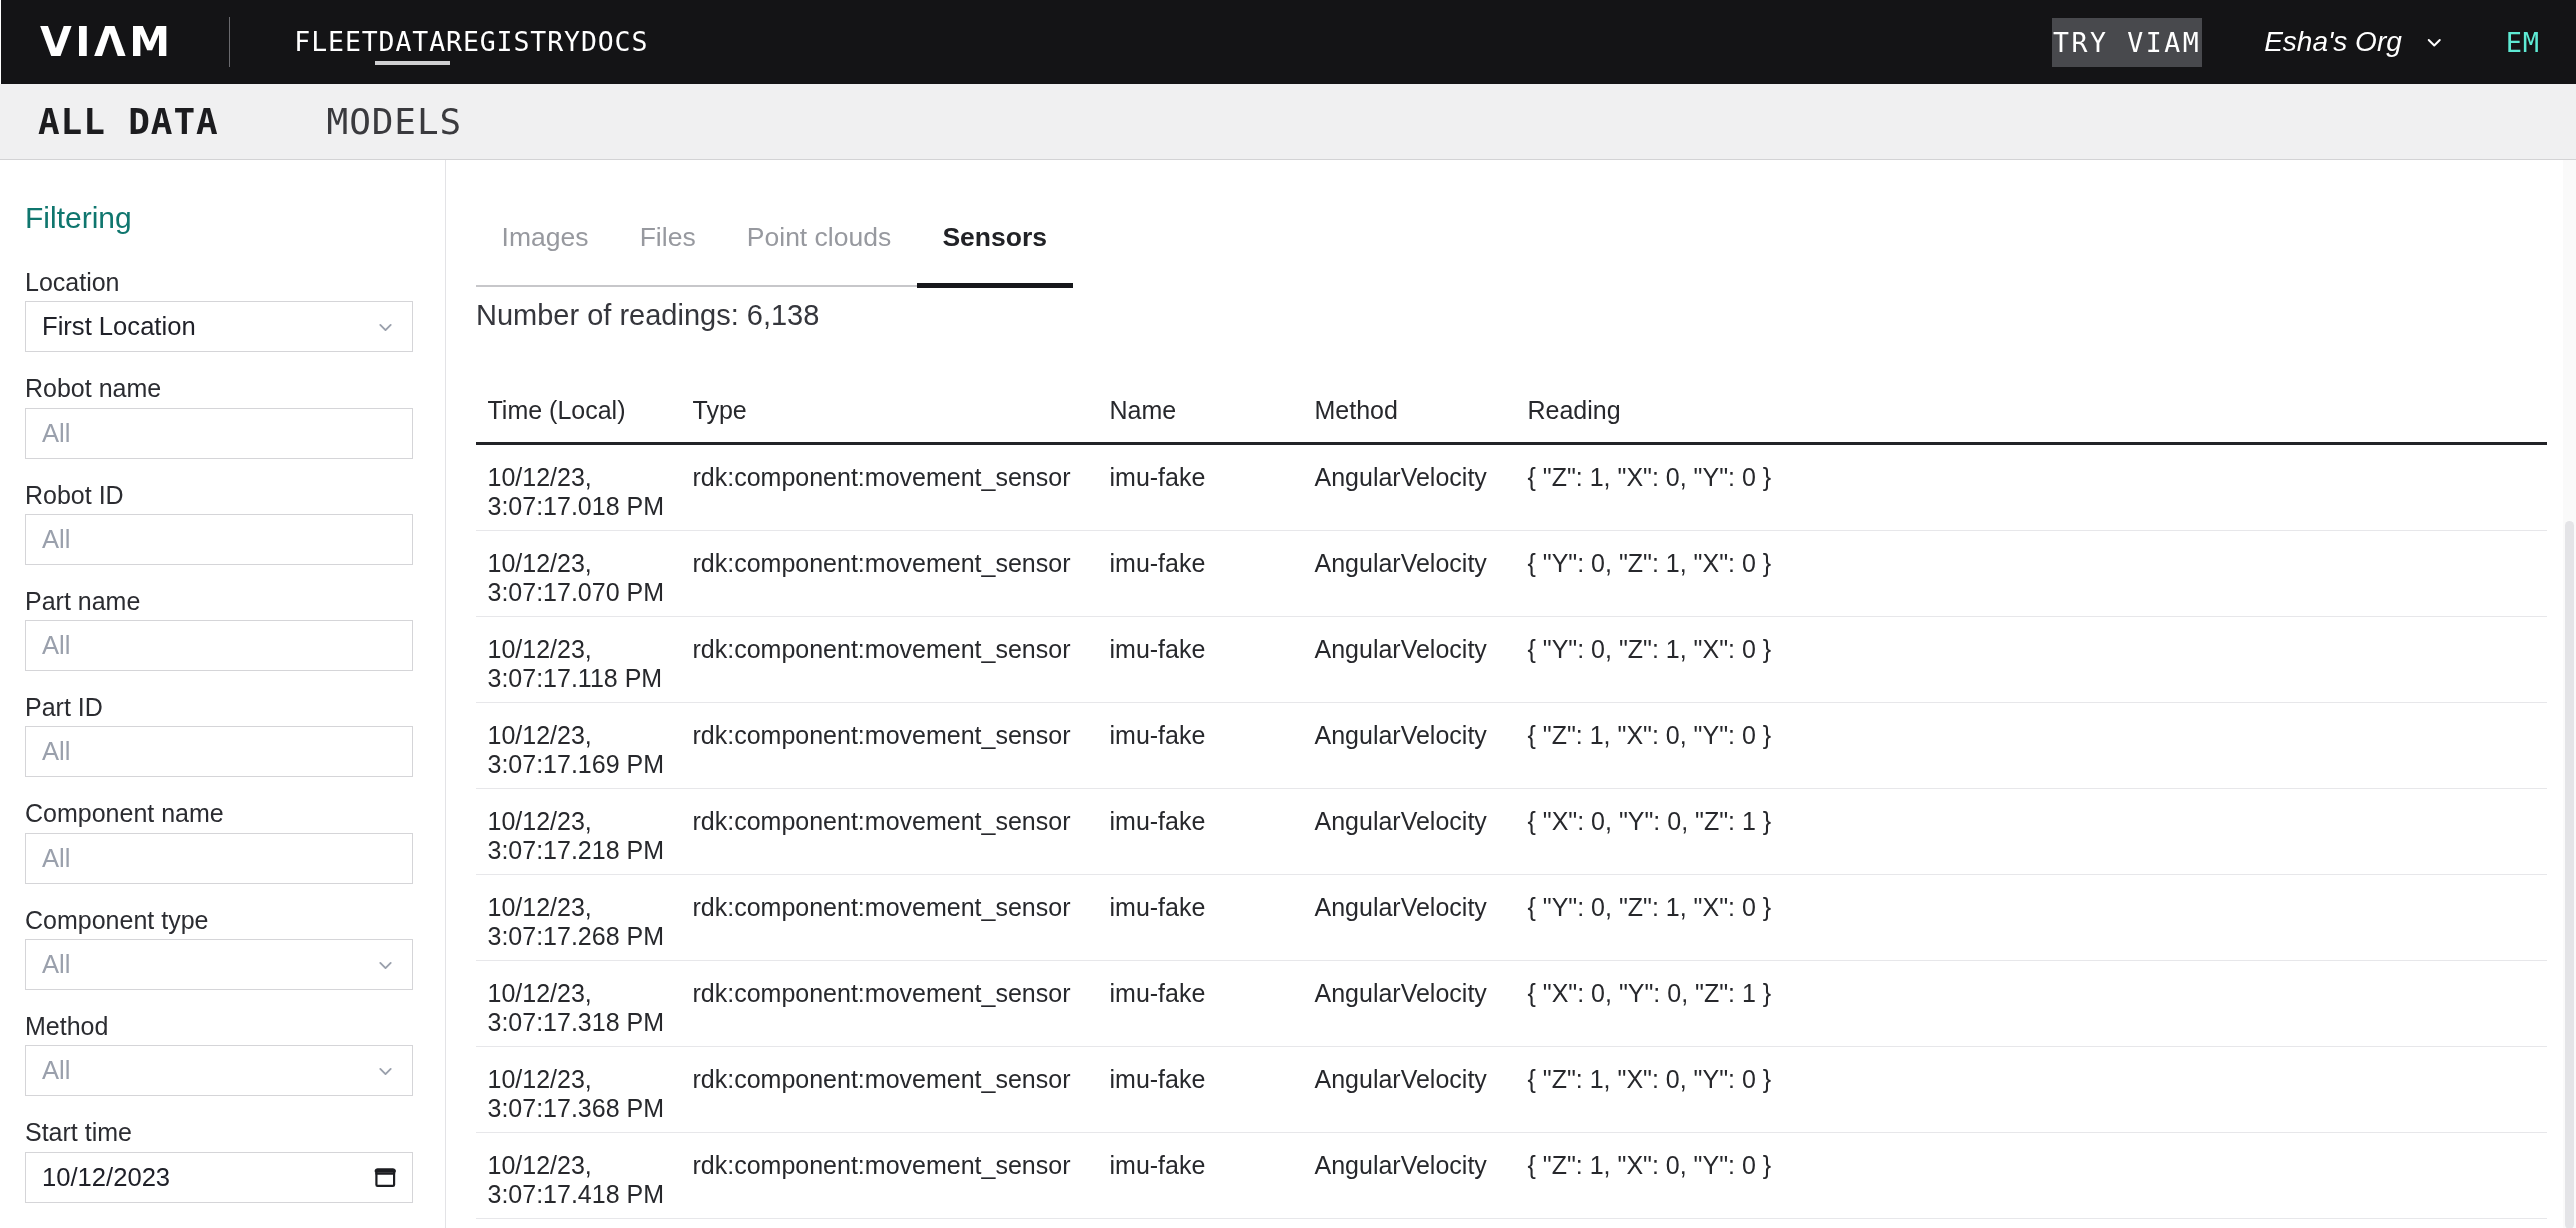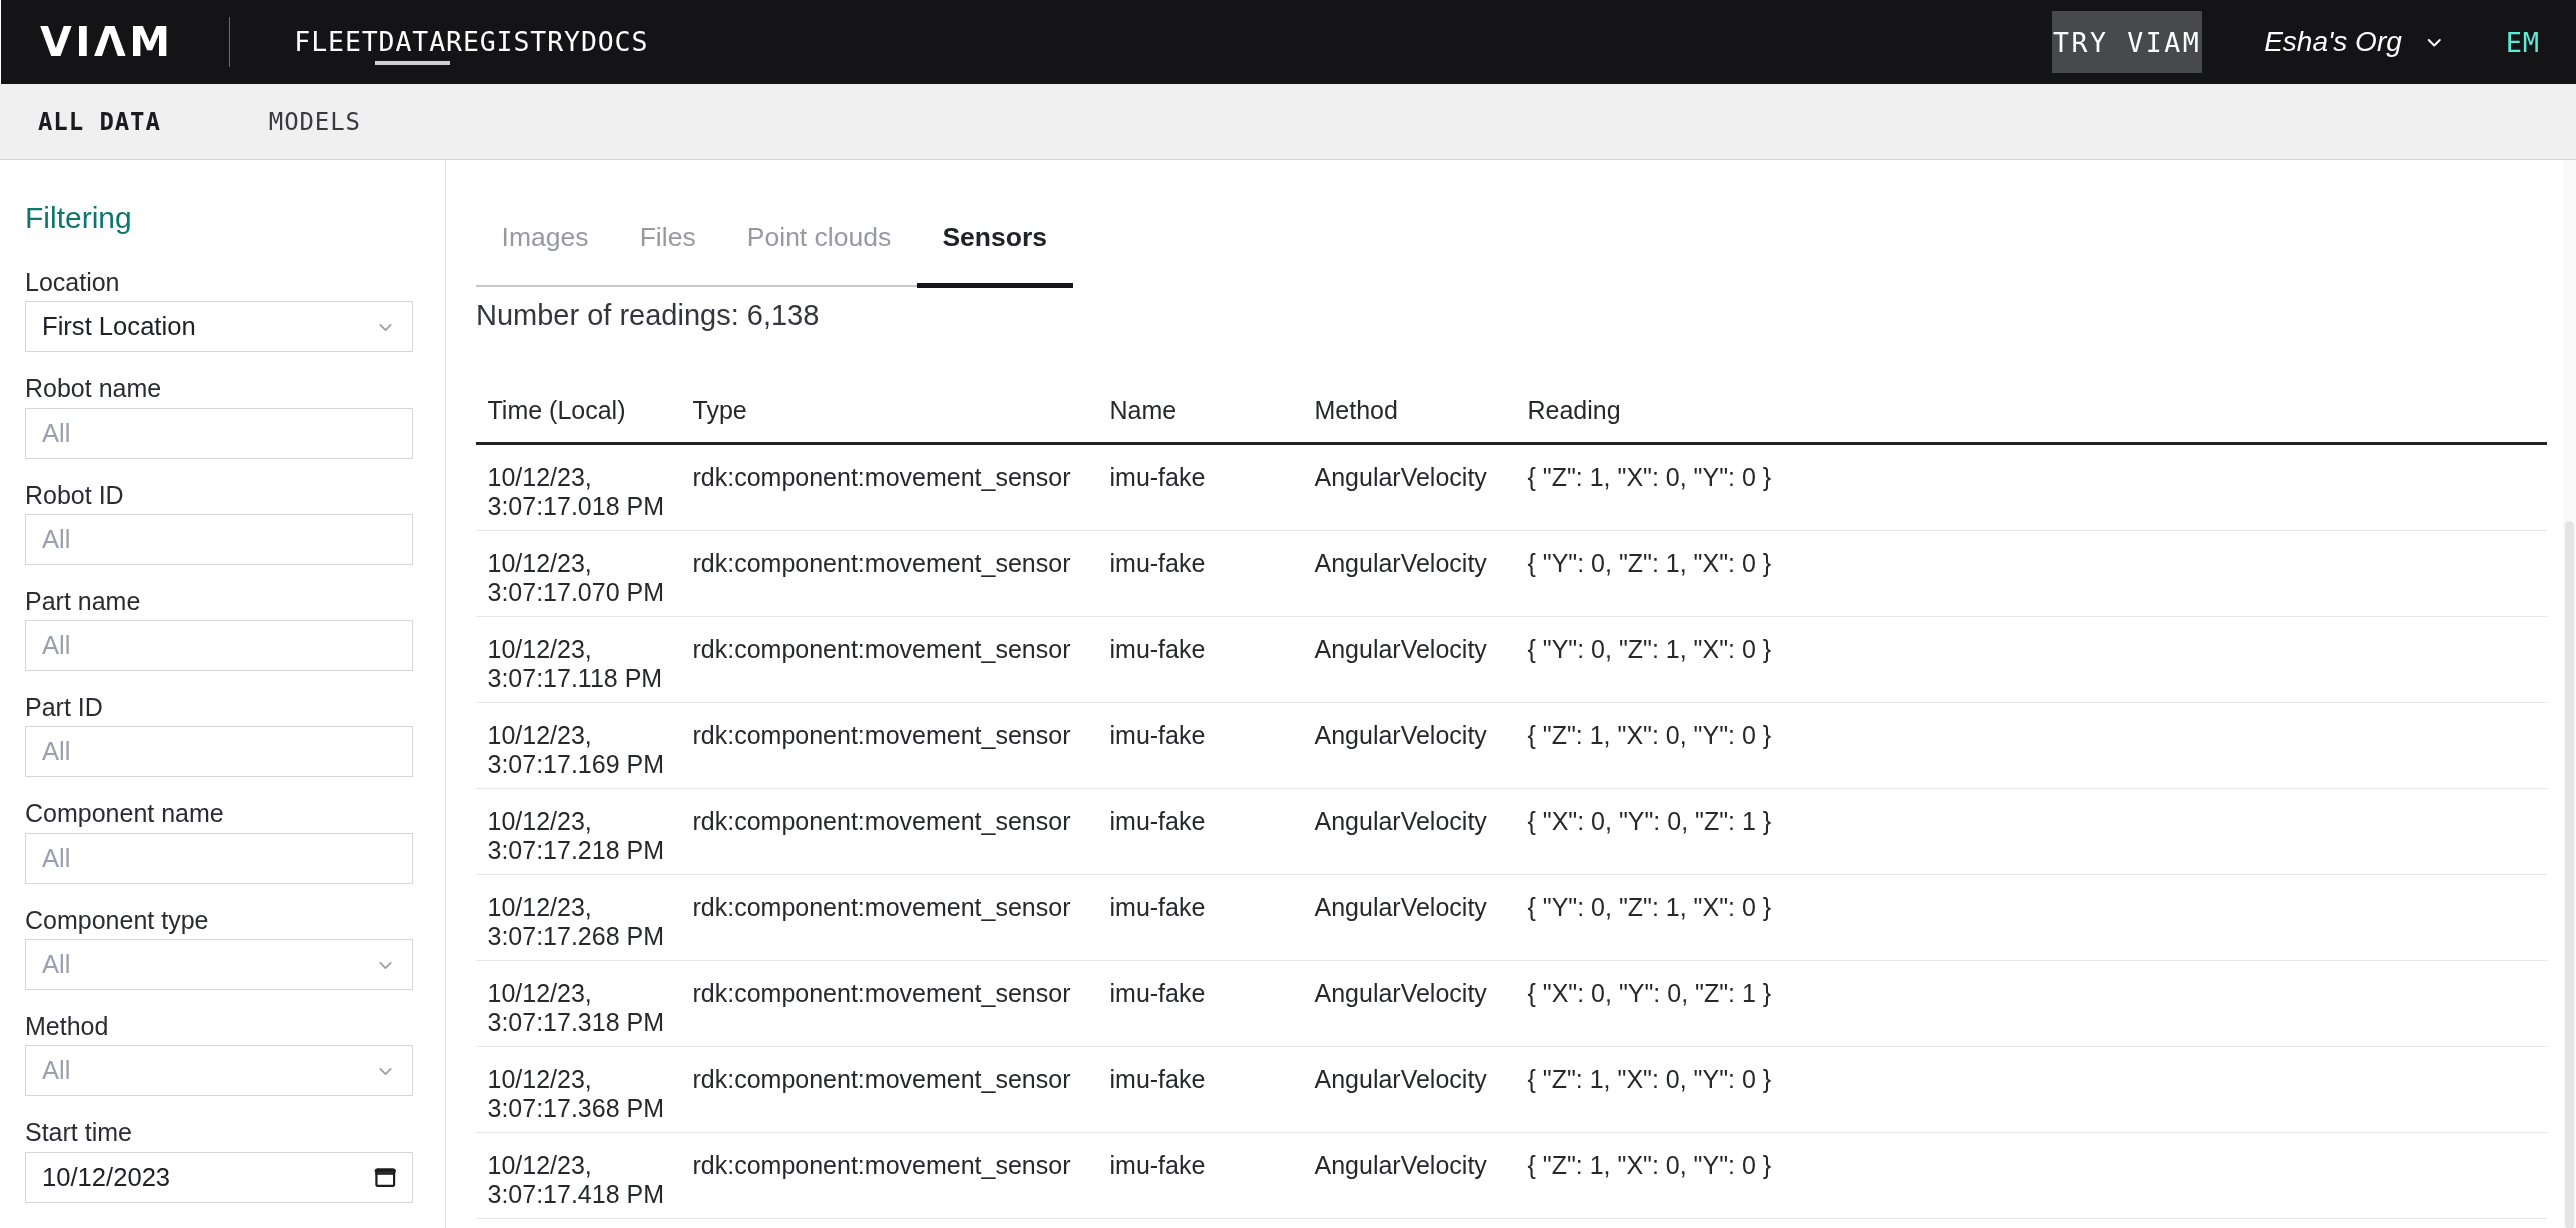--- a/index.html
+++ b/index.html
@@ -11,33 +11,33 @@
             background:#141416; display:flex; align-items:center; }
   .logo { margin-left:39px; color:#fff; font-size:41px; font-weight:800;
           letter-spacing:3.5px; font-family:"DejaVu Sans", sans-serif; }
   .nav-divider { width:1.8px; height:50px; background:#6a6a6e; margin-left:55px; }
   .nav-items { display:flex; margin-left:64px; }
   .nav-item { position:relative; color:#fff; font-family:"DejaVu Sans Mono", monospace;
               font-size:26.5px; letter-spacing:0.9px; cursor:pointer; line-height:84px; height:84px; }
   .nav-item.active::after { content:""; position:absolute; left:-3.5px; right:-3.5px; top:61px;
                             height:3.5px; background:#cfcfd1; }
   .topnav-right { margin-left:auto; display:flex; align-items:center; }
-  .try-viam { width:150px; height:62px; background:#48494d; color:#fff; border:none;
+  .try-viam { width:150px; height:49px; background:#48494d; color:#fff; border:none;
               font-family:"DejaVu Sans Mono", monospace; font-size:26.5px; letter-spacing:2.6px;
               cursor:pointer; }
   .org-switcher { display:flex; align-items:center; margin-left:62px; cursor:pointer; color:#fff; }
   .org-name { font-size:28px;font-style:italic; }
   .org-switcher svg { margin-left:19.4px; }
   .user-initials { margin-left:58px; margin-right:37px; color:#5eead4; font-size:27px;
                    font-family:"DejaVu Sans Mono", monospace; letter-spacing:0.9px; cursor:pointer; }
 
   
   .subnav { position:absolute; top:84px; left:0; width:2576px; height:76px; background:#f0f0f1;
             border-bottom:1.8px solid #d3d3d5; display:flex; align-items:center; }
-  .subnav-tab { font-family:"DejaVu Sans Mono", monospace; font-size:24px; color:#3a3a3e;
+  .subnav-tab { font-family:"DejaVu Sans Mono", monospace; font-size:36px; color:#3a3a3e;
                 letter-spacing:0.9px; cursor:pointer; }
   .subnav-tab.first { margin-left:38px; }
   .subnav-tab + .subnav-tab { margin-left:108px; }
   .subnav-tab.active { font-weight:bold; color:#1c1c1f; }
 
   
   .sidebar { position:absolute; top:160px; left:0; width:446px; height:1068px;
              background:#fff; border-right:1.8px solid #e3e3e6; overflow:hidden; }
   .sidebar-inner { padding:42px 0 0 25px; width:438px; }
   .filtering-title { font-size:30px; color:#0f766e; line-height:32px; }

